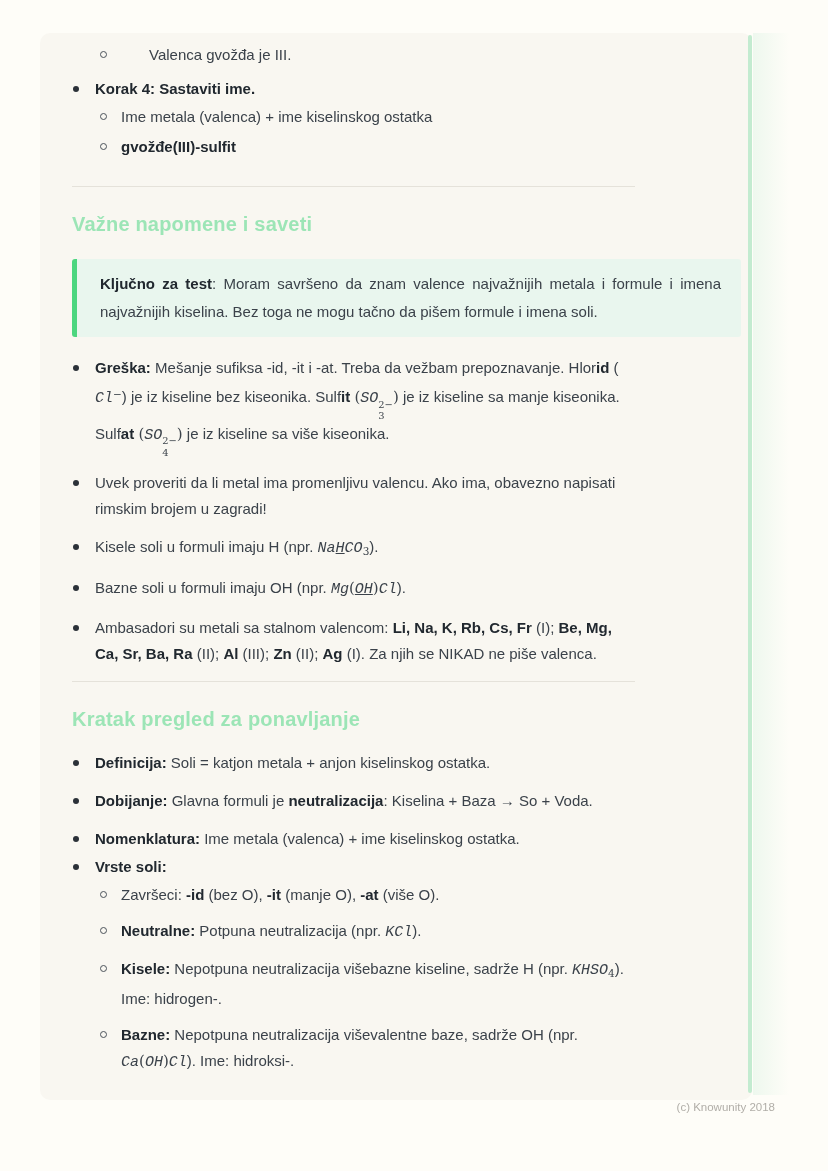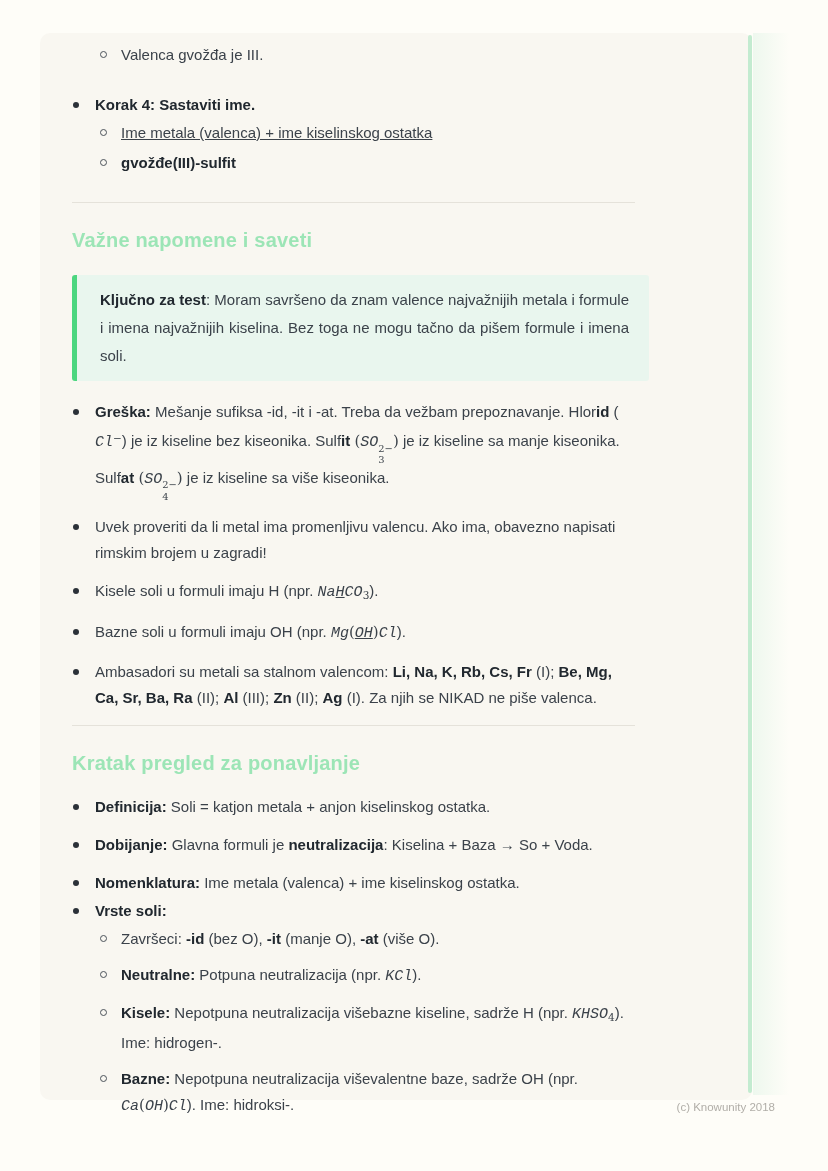--- a/index.html
+++ b/index.html
@@ -23,22 +23,22 @@
   }
   .content{
     box-sizing:border-box;width:712px;
     padding:9px 117px 0 32px;
     font-size:15px;line-height:26px;
   }
   
   .li{display:flex;align-items:flex-start;margin-bottom:12px;}
   .li.l2{margin-left:27px;margin-bottom:10px;}
   .li.tight{margin-bottom:2px;}
-  .li.mb20{margin-bottom:24px;}
-  .li.mb4{margin-bottom:4px;text-decoration:underline;}
+  .li.mb20{margin-bottom:8px;gap:28px;}
+  .li.mb4{margin-bottom:4px;}
   .bullet{flex:0 0 auto;position:relative;}
   .l1 > .bullet{width:23px;height:26px;}
   .l2 > .bullet{width:22px;height:26px;}
   .bullet.disc::before{
     content:"";position:absolute;left:1px;top:10px;width:6px;height:6px;
     border-radius:50%;background:#2b3138;
   }
   .bullet.circ::before{
     content:"";position:absolute;left:1px;top:9px;width:5px;height:5px;
     border-radius:50%;border:1.6px solid #4c535a;background:transparent;
@@ -48,21 +48,21 @@
   .l2 > .txt{width:514px;}
   
   .hr{border:none;border-top:1.5px solid #e5e2da;margin:26px 0 0 0;width:563px;}
   .hr.second{margin-top:14px;}
   .section-title{
     font-weight:700;font-size:20px;line-height:30px;
     color:#9ce5b6;margin:22px 0 0 0;letter-spacing:.2px;
   }
   
   .callout{
-    box-sizing:border-box;width:577px;margin:20px 0 18px 0;
+    box-sizing:border-box;width:669px;margin:20px 0 18px 0;
     background:#e9f6ee;border-left:5px solid #4cd67f;border-radius:3px;
     padding:11px 20px 11px 23px;
     text-align:justify;line-height:28px;
   }
   .list{margin-top:18px;}
   .list.s2{margin-top:16px;}
   
   .b{font-weight:700;color:#21282f;}
   .m{font-family:Liberation Mono, monospace;font-style:italic;}
   .mr{font-family:"DejaVu Serif",serif;font-style:normal;}

